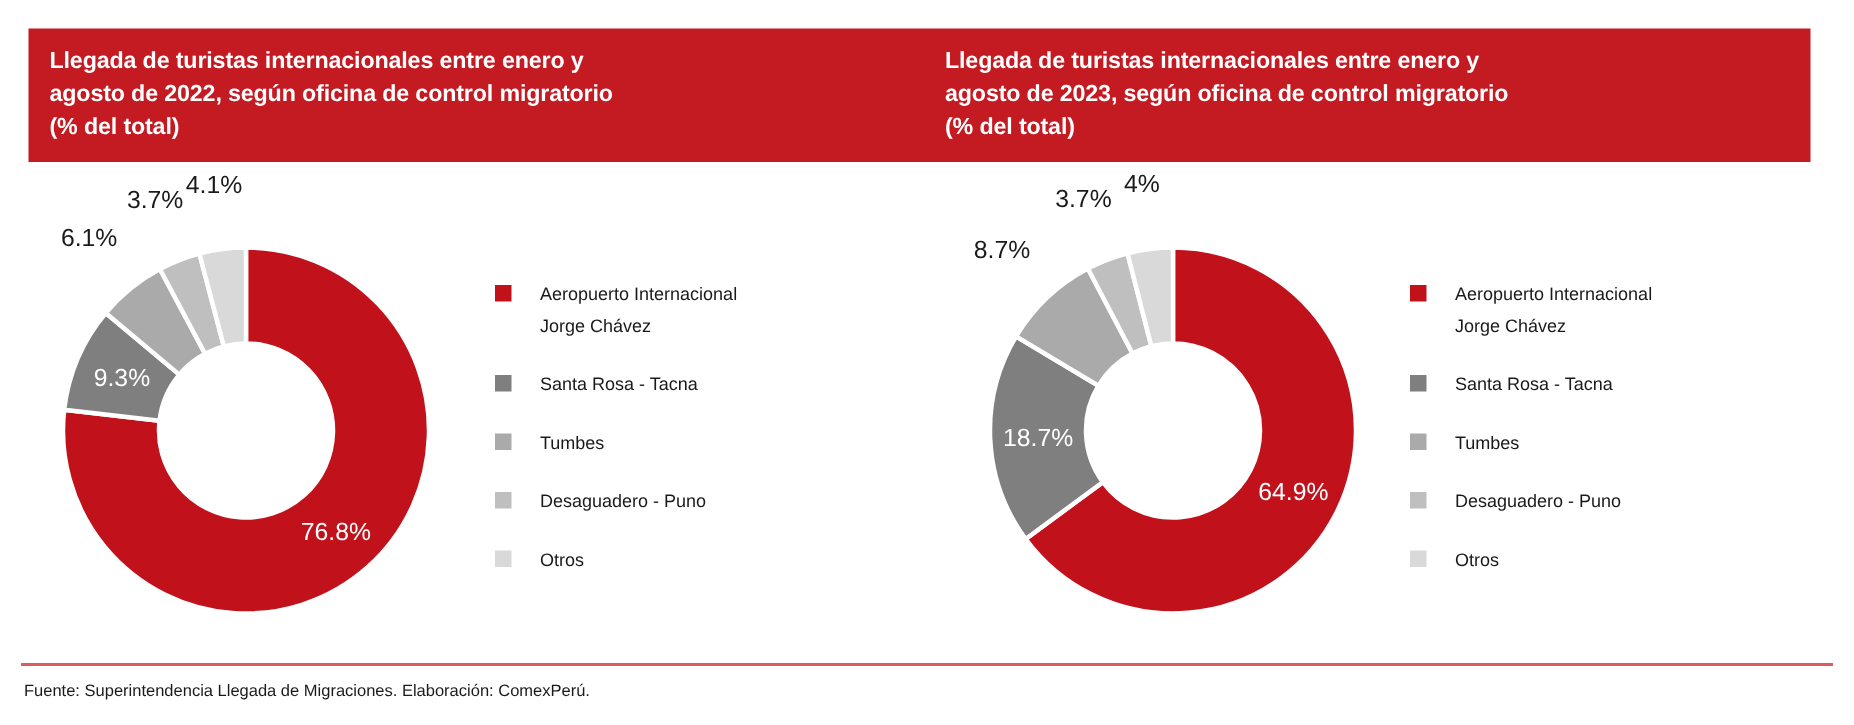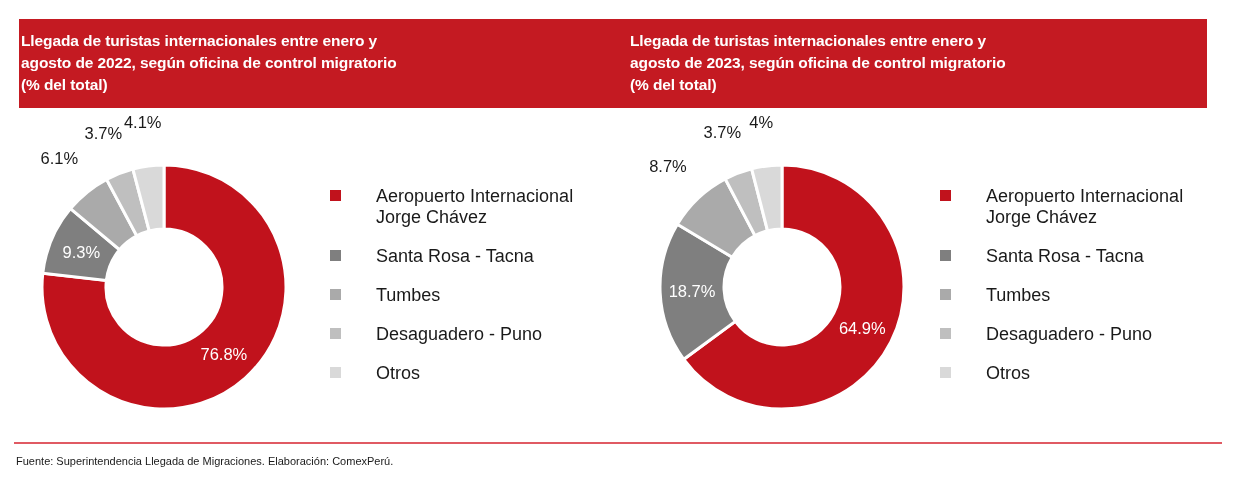--- a/index.html
+++ b/index.html
@@ -20,21 +20,21 @@
     top: 19px;
     width: 1188px;
     height: 89px;
     background: #C41A22;
     display: flex;
     flex-direction: row;
   }
   .banner-half {
     width: 50%;
     box-sizing: border-box;
-    padding: 11px 0 0 2px;
+    padding: 11px 0 0 14px;
   }
   .banner-half.second {
     padding-left: 17px;
   }
   .banner-title {
     color: #ffffff;
     font-size: 15.5px;
     font-weight: bold;
     line-height: 22px;
     letter-spacing: -0.1px;
@@ -88,25 +88,24 @@
   }
   .legend-item.two-line { margin-bottom: 18px; }
   .legend-swatch {
     width: 11px;
     height: 11px;
     flex: 0 0 11px;
     margin-top: 4px;
     margin-right: 19px;
   }
   .legend-label {
-    font-size: 18px;
+    font-size: 12px;
     color: #1a1a1a;
     line-height: 21px;
     white-space: pre-line;
-    margin-left: 16px;
   }
   .footer-rule {
     position: absolute;
     left: 14px;
     top: 442px;
     width: 1208px;
     height: 2px;
     background: #E05A63;
   }
   .footer-text {

